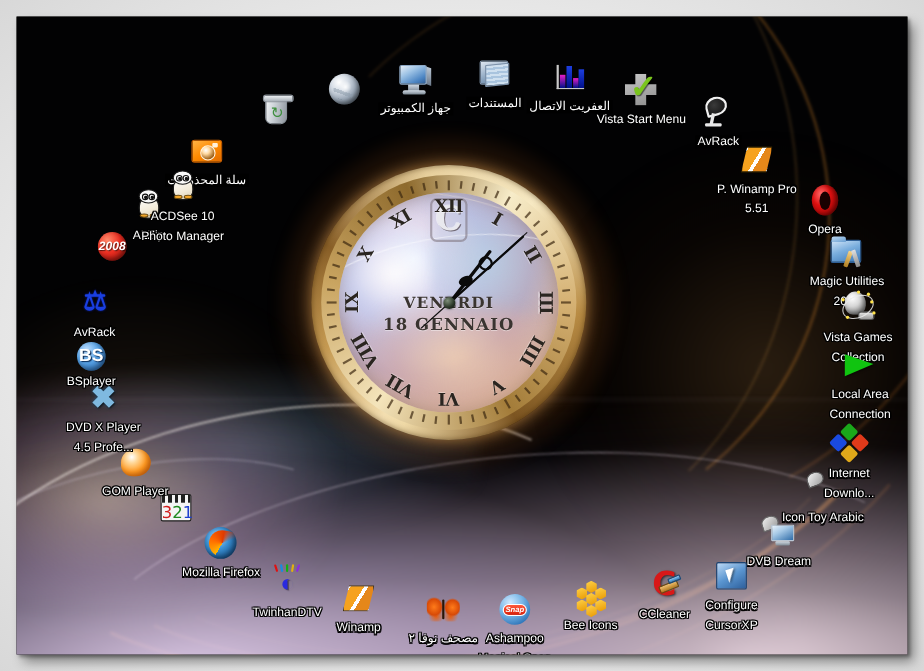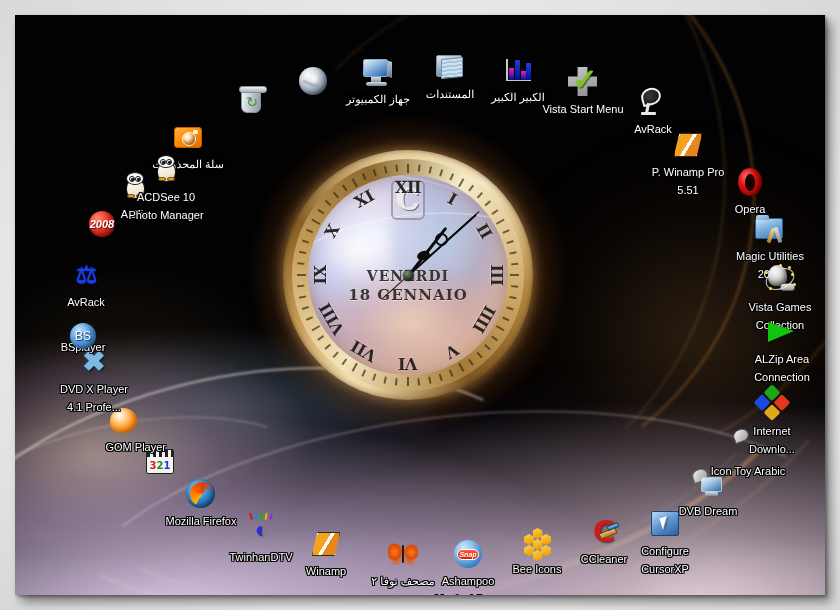--- a/index.html
+++ b/index.html
@@ -425,25 +425,25 @@
     text-shadow: 1px 1px 1px rgba(0,0,0,0.6);
   }
 
   .ic-avrack {
     left: 4px; top: 4px; width: 27px; height: 27px;
     color: #1a3fe0; font-size: 24px; line-height: 26px; font-weight: bold;
     text-shadow: 0 0 2px #0a1fa0;
   }
 
   .ic-bs {
-    left: 4px; top: 20px; width: 26px; height: 26px; border-radius: 50%;
+    left: 4px; top: 8px; width: 26px; height: 26px; border-radius: 50%;
     background: radial-gradient(circle at 34% 28%, #bfe0ff 0%, #5aa5e8 42%, #1f5fa8 100%);
     box-shadow: inset -2px -2px 5px rgba(0,0,0,0.4);
     display: flex; align-items: center; justify-content: center;
-    color: #ffffff; font-weight: normal; font-size: 12px;
+    color: #ffffff; font-weight: bold; font-size: 16px;
     text-shadow: 1px 1px 1px rgba(0,30,70,0.9);
   }
 
   .ic-dvdx {
     left: 3px; top: 3px; width: 28px; height: 28px;
     color: #7fb9e0; font-size: 28px; line-height: 28px; font-weight: bold;
     text-shadow: 1px 1px 2px rgba(0,0,0,0.8), 0 0 3px #2e6a9a;
   }
 
   .ic-gom {
@@ -455,21 +455,21 @@
   .ic-mpc {
     left: 3px; top: 4px; width: 28px; height: 25px; border-radius: 2px;
     background: #f4f4f4; border: 1.4px solid #1f1f1f;
   }
   .ic-mpc:before {
     content: ""; position: absolute; left: 0; top: 0; right: 0; height: 7px;
     background: repeating-linear-gradient(90deg, #1f1f1f 0 3px, #f4f4f4 3px 6px);
   }
   .ic-mpc-num {
     position: absolute; left: 0; right: 0; bottom: 1px; text-align: center;
-    font-family: "DejaVu Sans", sans-serif; font-weight: bold; font-size: 10px; line-height: 12px;
+    font-family: "DejaVu Sans", sans-serif; font-weight: normal; font-size: 15px; line-height: 12px;
   }
   .n3 { color: #d01f1f; } .n2 { color: #1f8a1f; } .n1 { color: #1f3fd0; }
 
   .ic-firefox {
     left: 2px; top: 2px; width: 29px; height: 29px; border-radius: 50%;
     background: radial-gradient(circle at 40% 35%, #a8d8ff 0%, #3a8fd0 40%, #1a5a96 75%, #0d3a68 100%);
     box-shadow: inset -2px -2px 5px rgba(0,0,0,0.4);
     overflow: hidden;
   }
   .ic-firefox:after {
@@ -831,21 +831,21 @@
           <div class="icon-glyph">
             <div class="sq ic-chart-bg">
               <div class="ic-chart-axis"></div>
               <div class="ic-chart-axis2"></div>
               <div class="bar" style="left:4px;width:5px;height:12px;background:linear-gradient(180deg,#e81ec8,#00108a);"></div>
               <div class="bar" style="left:10px;width:5px;height:20px;background:linear-gradient(180deg,#1d3fe0,#00108a);"></div>
               <div class="bar" style="left:16px;width:5px;height:9px;background:linear-gradient(180deg,#e81ec8,#00108a);"></div>
               <div class="bar" style="left:21px;width:5px;height:17px;background:linear-gradient(180deg,#1d3fe0,#00108a);"></div>
             </div>
           </div>
-          <div><span class="icon-label boxed rtl">الكبير الكبير</span></div>
+          <div><span class="icon-label boxed rtl">العفريت الاتصال</span></div>
         </div>
         <div class="icon-item" style="left: 525px; top: 50px;">
           <div class="icon-glyph">
             <div class="sq ic-vista-cross"></div>
             <div class="sq ic-vista-check">✓</div>
           </div>
           <div><span class="icon-label">Vista Start Menu</span></div>
         </div>
         <div class="icon-item" style="left: 595px; top: 70px;">
           <div class="icon-glyph">
@@ -887,21 +887,21 @@
             <div class="spark" style="left:25px;top:3px;"></div>
             <div class="spark" style="left:16px;top:1px;"></div>
             <div class="spark" style="left:30px;top:20px;"></div>
           </div>
           <div><span class="icon-label">Vista Games Collection</span></div>
         </div>
         <div class="icon-item" style="left: 724px; top: 300px;">
           <div class="icon-glyph">
             <div class="sq ic-lan-flag"></div>
           </div>
-          <div><span class="icon-label">ALZip Area Connection</span></div>
+          <div><span class="icon-label">Local Area Connection</span></div>
         </div>
         <div class="icon-item" style="left: 714px; top: 372px;">
           <div class="icon-glyph">
             <div class="sq ic-idm">
               <div class="idm-q" style="left:0px;top:0px;background:#1aa81a;"></div>
               <div class="idm-q" style="left:14px;top:0px;background:#e03a1a;"></div>
               <div class="idm-q" style="left:0px;top:14px;background:#1a4ae0;"></div>
               <div class="idm-q" style="left:14px;top:14px;background:#e0a81a;"></div>
             </div>
           </div>
@@ -988,31 +988,31 @@
           </div>
           <div><span class="icon-label">Mozilla Firefox</span></div>
         </div>
         <div class="icon-item" style="left: 102px; top: 430px;">
           <div class="icon-glyph">
             <div class="sq ic-mpc">
               <div class="ic-mpc-num"><span class="n3">3</span><span class="n2">2</span><span class="n1">1</span></div>
             </div>
           </div>
         </div>
-        <div class="icon-item" style="left: 65px; top: 388px; text-align: right;">
+        <div class="icon-item" style="left: 65px; top: 388px;">
           <div class="icon-glyph">
             <div class="sq ic-gom"></div>
           </div>
           <div><span class="icon-label">GOM Player</span></div>
         </div>
         <div class="icon-item" style="left: 36px; top: 330px;">
           <div class="icon-glyph">
             <div class="sq ic-dvdx">✖</div>
           </div>
-          <div><span class="icon-label">DVD X Player 4.1 Profe...</span></div>
+          <div><span class="icon-label">DVD X Player 4.5 Profe...</span></div>
         </div>
         <div class="icon-item" style="left: 25px; top: 288px;">
           <div class="icon-glyph">
             <div class="sq ic-bs">BS</div>
           </div>
           <div><span class="icon-label">BSplayer</span></div>
         </div>
         <div class="icon-item" style="left: 28px; top: 243px;">
           <div class="icon-glyph">
             <div class="sq ic-avrack">⚖</div>

